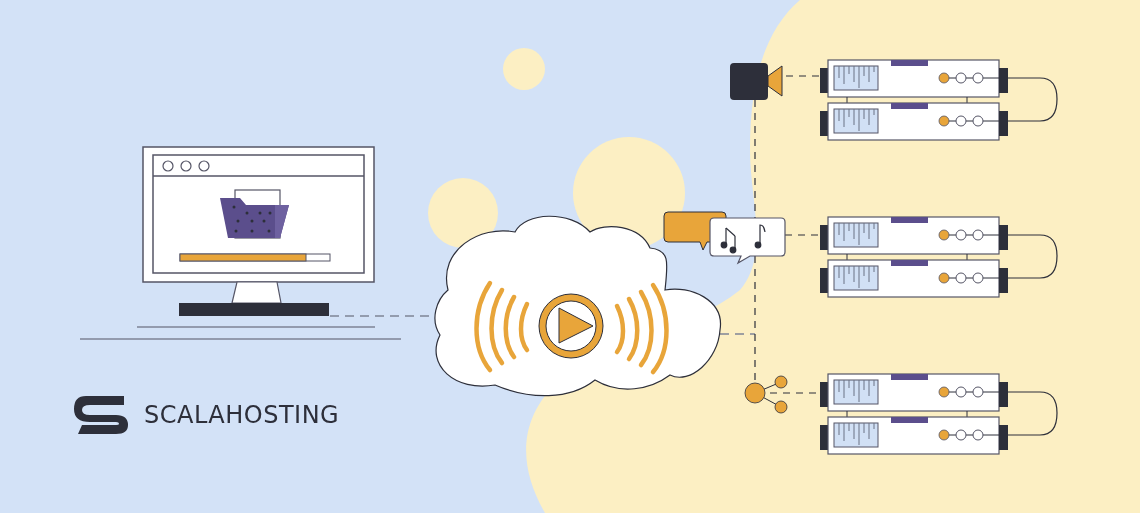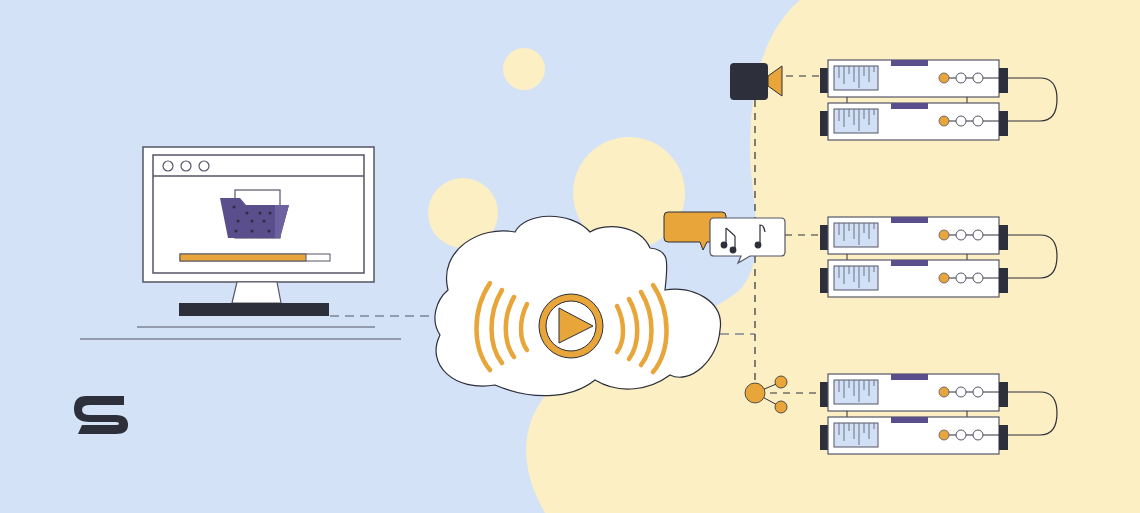--- a/index.html
+++ b/index.html
@@ -160,14 +160,15 @@
     <g>
         <use href="#server-pair" x="820" y="374"></use>
       </g>
   </svg>
 
   <div class="brand">
     <svg class="brand-logo" viewBox="0 0 62 46">
       <path d="M14,4 L52,4 L52,13 L18,13 Q10,13 10,18 Q10,23 18,23 L44,23 Q56,23 56,33 Q56,42 44,42 L6,42 L10,33 L44,33 Q47,33 47,32 Q47,30 44,30 L18,30 Q2,30 2,17 Q2,4 14,4 Z" fill="#2d2f3a"></path>
       <path d="M16,16 L46,16" stroke="#d3e2f7" stroke-width="4" stroke-linecap="round"></path>
     </svg>
+    <span class="brand-name">SCALAHOSTING</span>
   </div>
 </div>
 
 </body></html>

